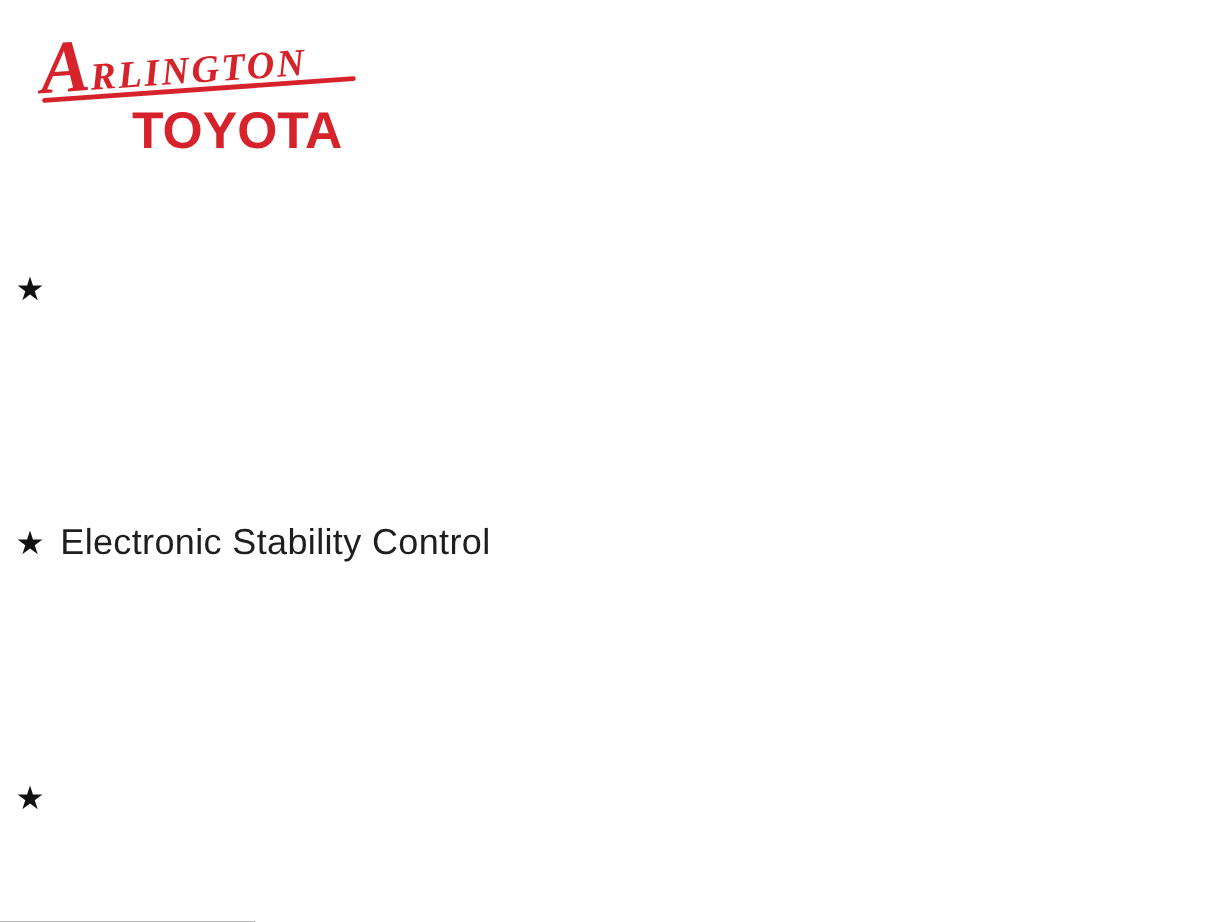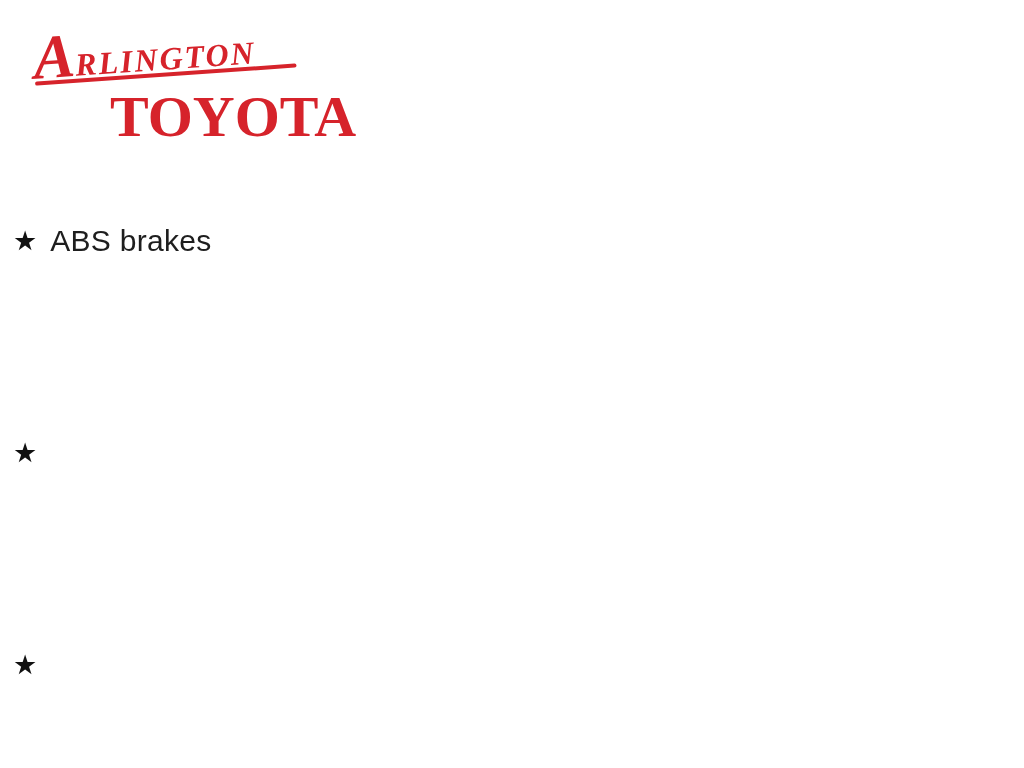--- a/index.html
+++ b/index.html
@@ -44,23 +44,23 @@
   }
   .logo-swoosh {
     height: 4px;
     background: var(--brand-red, #d6232b);
     width: 262px;
     margin-top: -7px;
     margin-left: 0px;
     border-radius: 2px;
   }
   .logo-toyota {
-    font-family: Liberation Serif, serif;
+    font-family: Liberation Sans, sans-serif;
     font-weight: bold;
-    font-size: 58px;
+    font-size: 43px;
     letter-spacing: 0px;
     margin-left: 74px;
     margin-top: 3px;
     line-height: 1;
   }
 
   
   .feature-list {
     list-style: none;
   }
@@ -98,23 +98,23 @@
     <div class="logo-script">
       <span class="logo-a">A</span><span class="logo-rest">RLINGTON</span>
       <div class="logo-swoosh"></div>
     </div>
     <div class="logo-toyota">TOYOTA</div>
   </div>
 
   <ul class="feature-list">
     <li class="feature-item pos-0">
       <span class="star">★</span>
-      <span class="feature-label">ABS brakes</span>
     </li>
     <li class="feature-item pos-1">
       <span class="star">★</span>
+      <span class="feature-label">Electronic Stability Control</span>
     </li>
     <li class="feature-item pos-2">
       <span class="star">★</span>
     </li>
   </ul>
 
 </div>
 
 </body></html>

